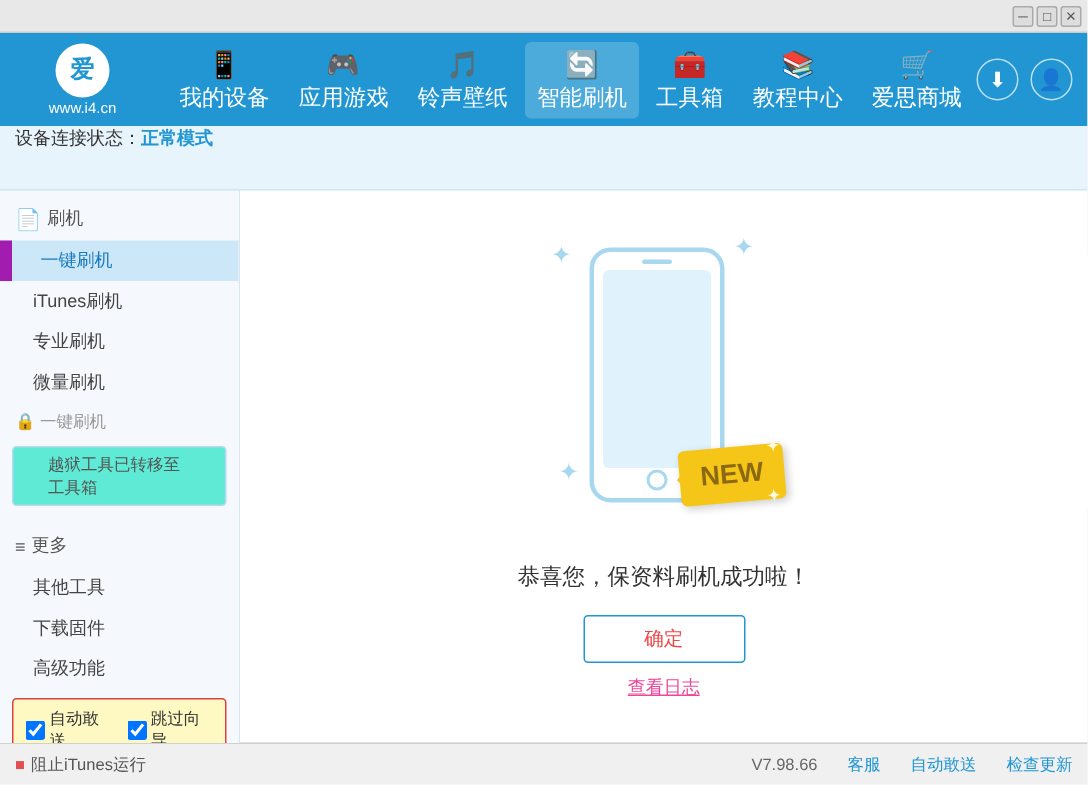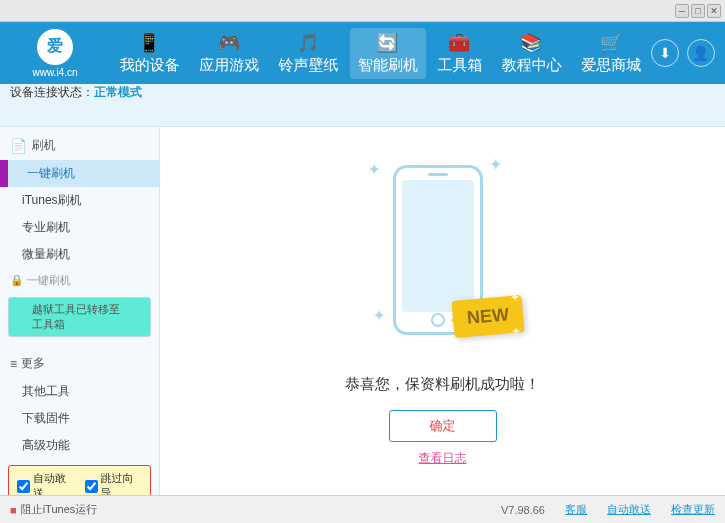--- a/index.html
+++ b/index.html
@@ -335,21 +335,20 @@
     .bottom-right {
       margin-left: auto;
       display: flex;
       gap: 20px;
       align-items: center;
     }
     .bottom-link {
       color: #2196d3;
       cursor: pointer;
       font-size: 11px;
-      text-decoration: underline;
     }
     .bottom-version { color: #666; }
   </style>
 </head>
 <body>
 
 <div class="title-bar">
   <div class="title-bar-btn">─</div>
   <div class="title-bar-btn">□</div>
   <div class="title-bar-btn">✕</div>

